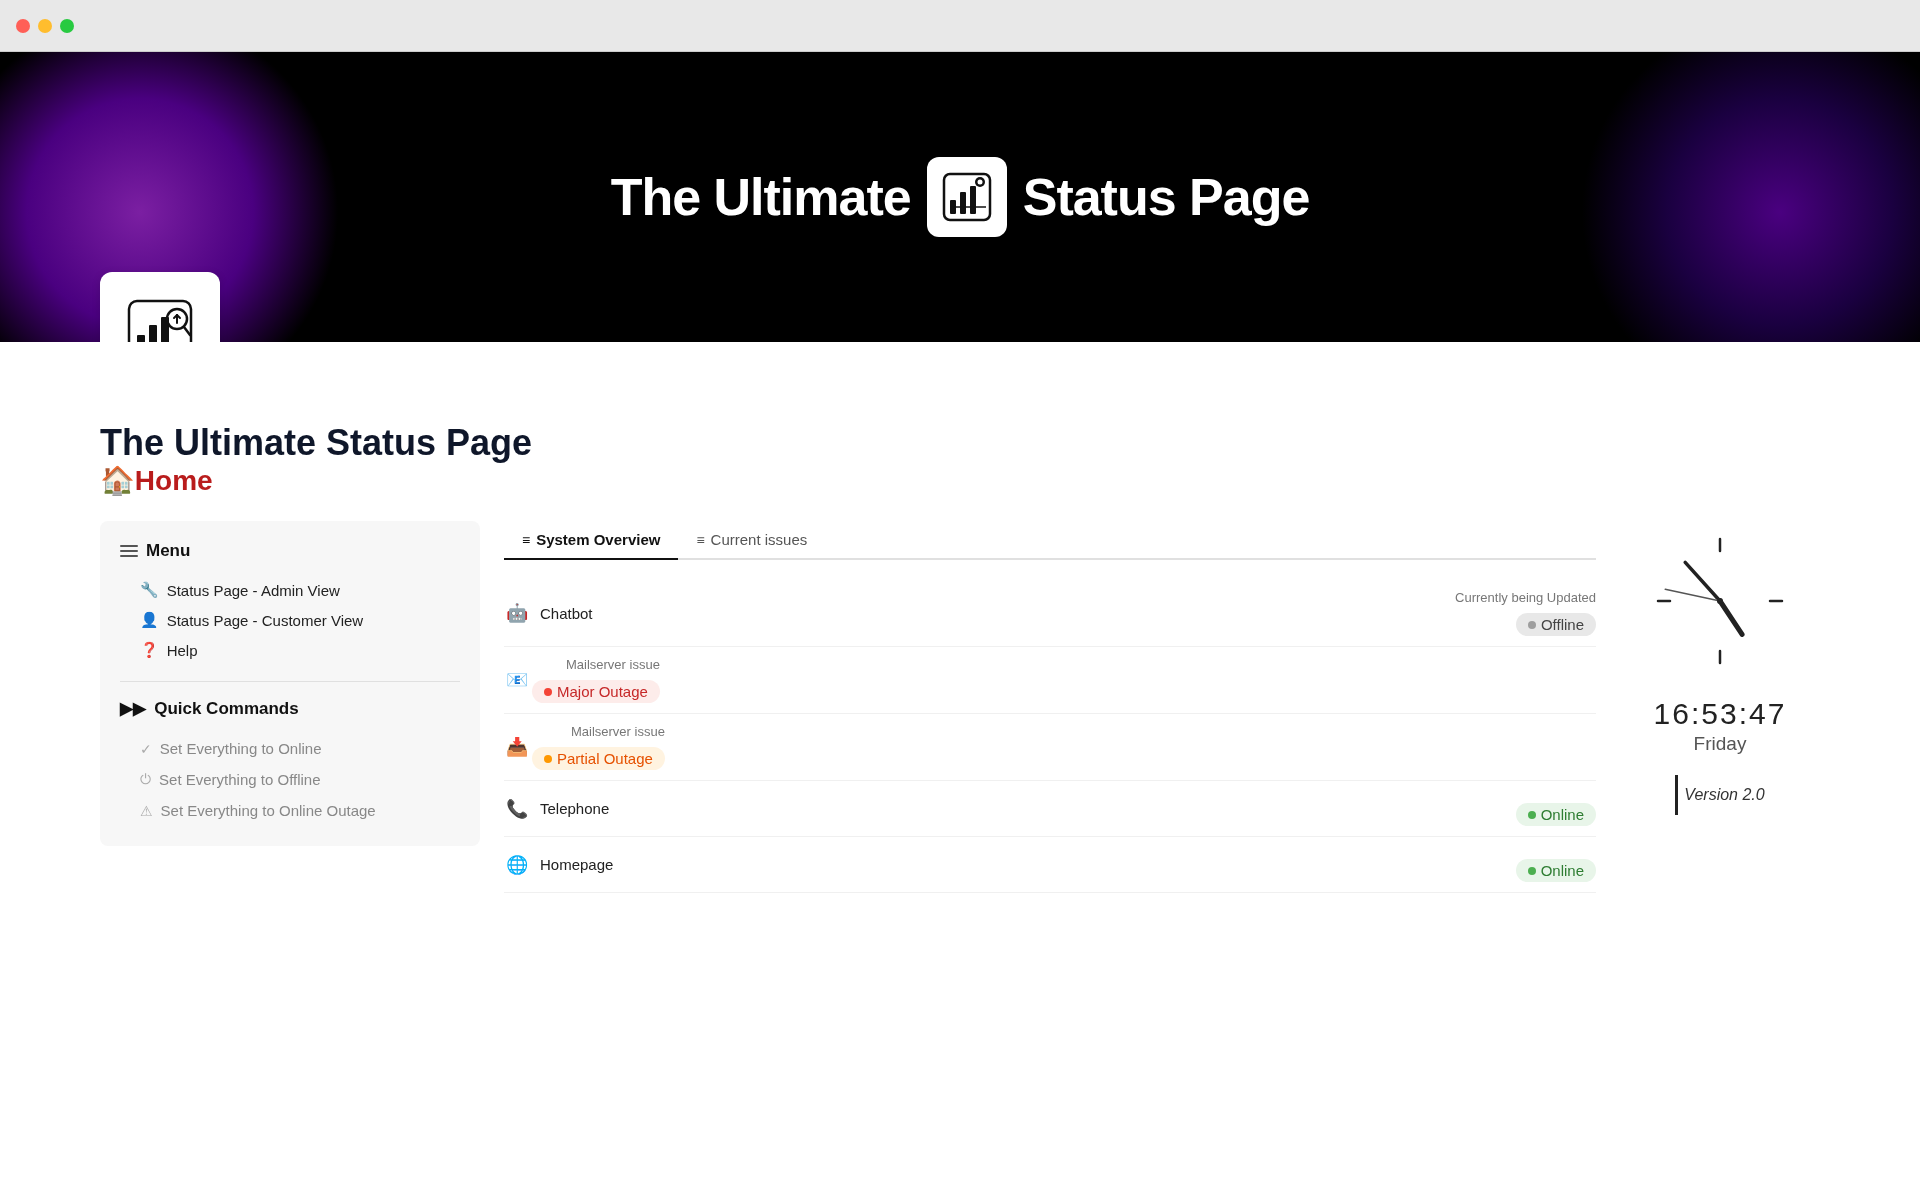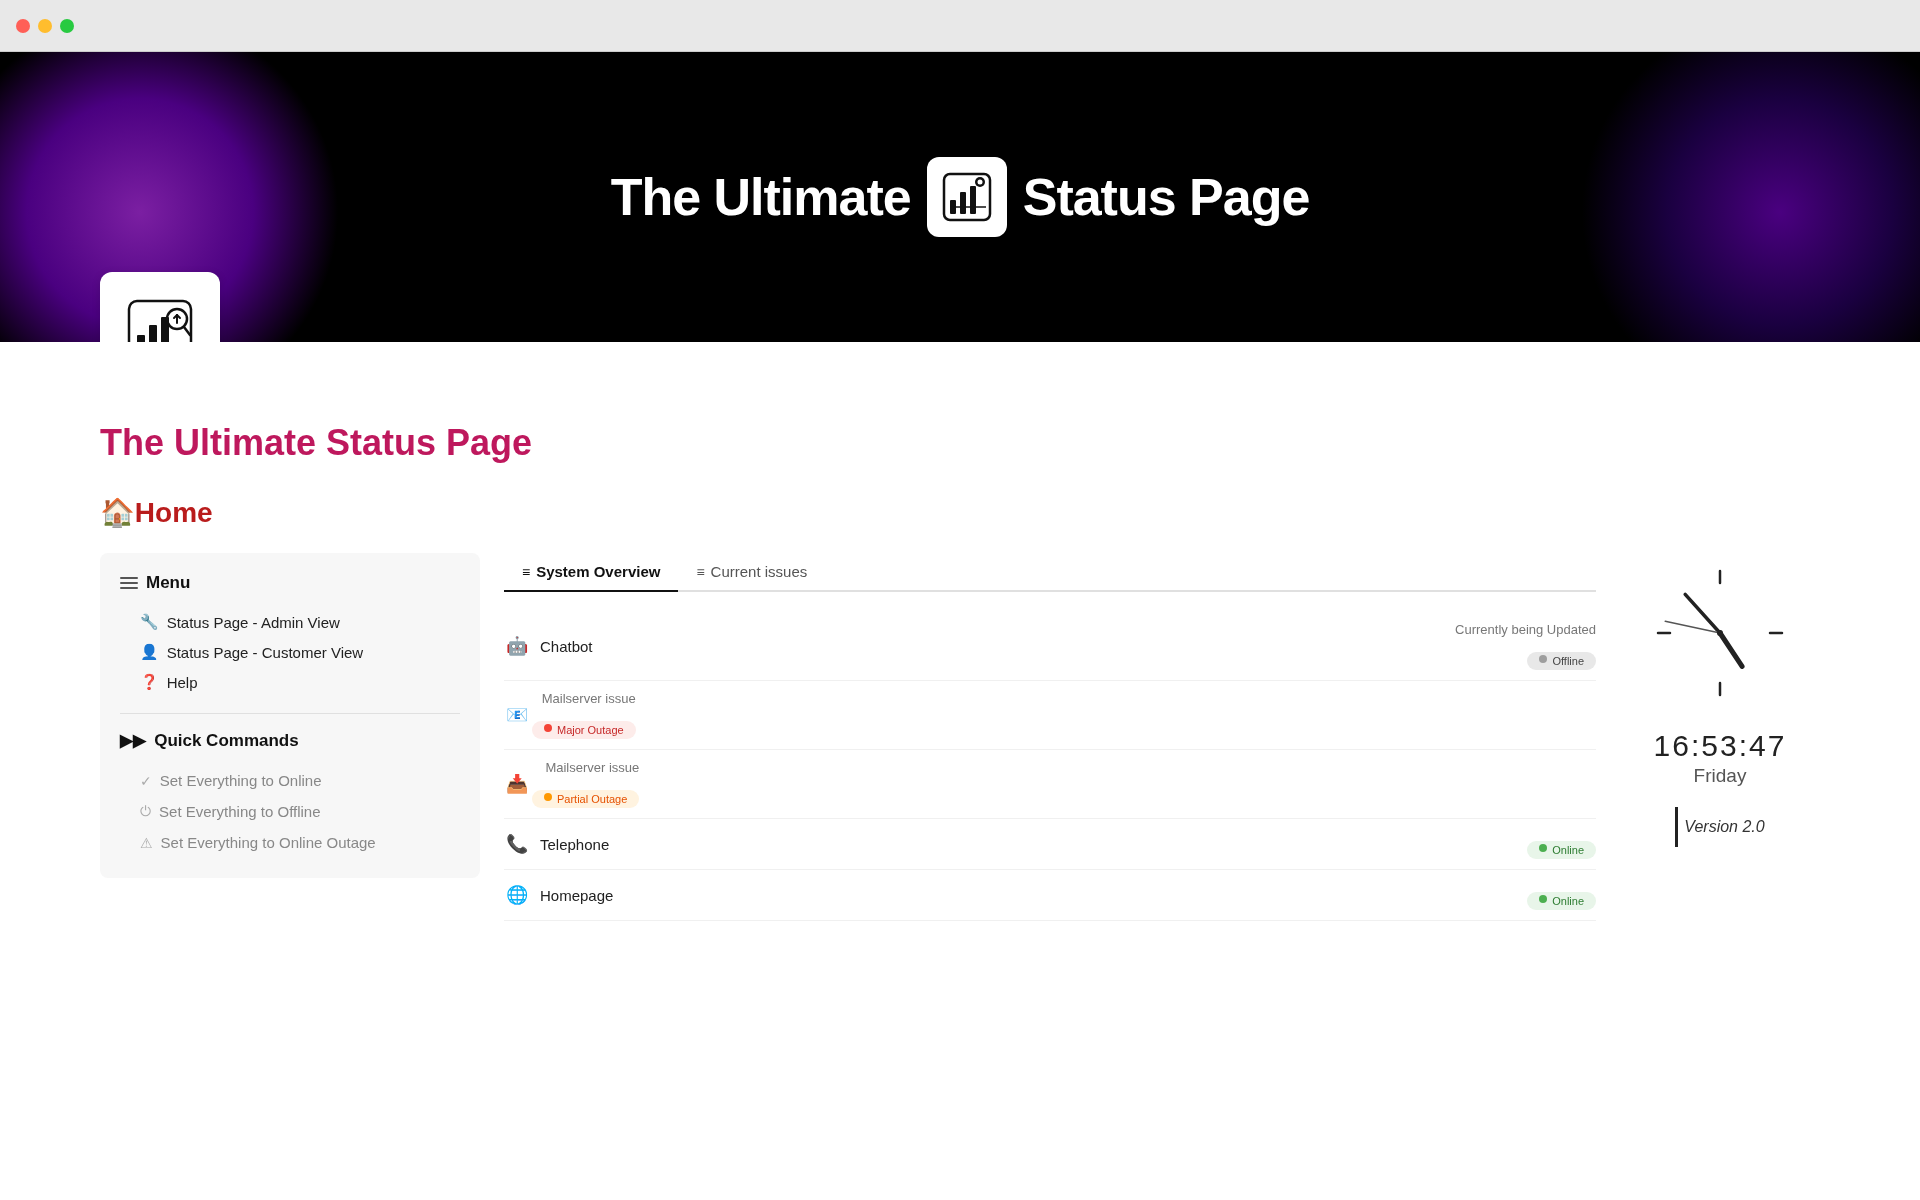--- a/index.html
+++ b/index.html
@@ -107,22 +107,21 @@
       box-shadow: 0 2px 8px rgba(0,0,0,0.15);
     }
 
     
     .main-content {
       padding: 80px 100px 40px 100px;
     }
     .page-title {
       font-size: 36px;
       font-weight: 700;
-      color: #be185d;
-      margin-bottom: 32px;
+      color: #0f172a;
     }
     .home-heading {
       font-size: 28px;
       font-weight: 600;
       color: #b91c1c;
       margin-bottom: 24px;
     }
 
     
     .content-layout {
@@ -246,33 +245,33 @@
     .service-name {
       flex: 1;
       font-size: 15px;
       color: #222;
       padding-left: 8px;
     }
     .service-status-area {
       display: flex;
       flex-direction: column;
       align-items: flex-end;
-      gap: 15px;
+      gap: 8px;
     }
     .status-note {
       font-size: 13px;
       color: #777;
     }
     .status-badge {
       display: inline-flex;
-      align-items: flex-start;
+      align-items: center;
       gap: 5px;
       padding: 3px 12px;
       border-radius: 20px;
-      font-size: 11px;
+      font-size: 15px;
       font-weight: 500;
     }
     .badge-offline {
       background: #e8e8e8;
       color: #444;
     }
     .badge-major {
       background: #fdecea;
       color: #c62828;
     }

